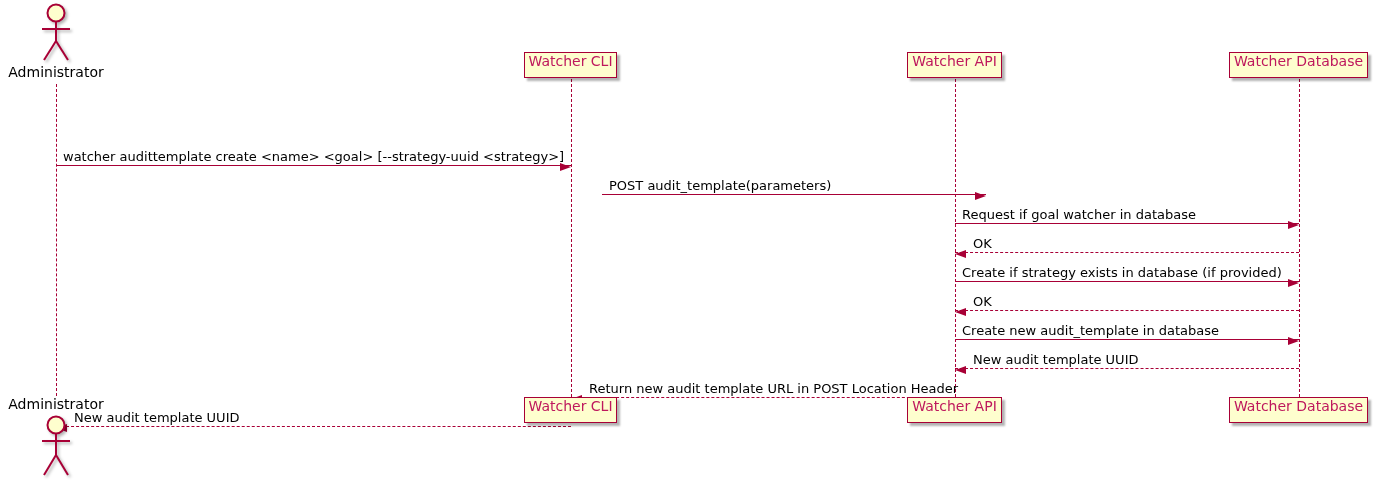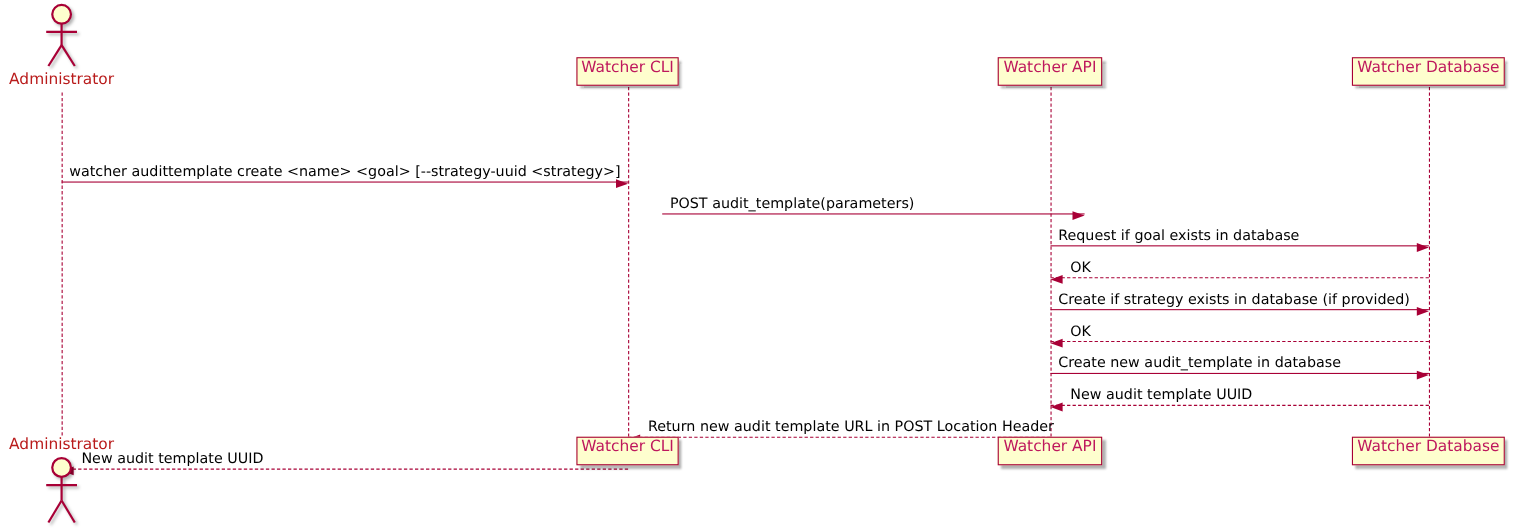--- a/index.html
+++ b/index.html
@@ -31,21 +31,21 @@
     justify-content: center;
     font-size: 14px;
     color: #be185d;
     white-space: nowrap;
   }
   .actor-label {
     position: absolute;
     width: 112px;
     text-align: center;
     font-size: 14px;
-    color: #b91c1c;
+    color: #000000;
     white-space: nowrap;
   }
   .actor-svg {
     position: absolute;
     filter: drop-shadow(2px 2px 1.5px rgba(0,0,0,0.30));
   }
   .message {
     position: absolute;
     height: 17px;
     margin-top: 48px;
@@ -119,21 +119,21 @@
     <div class="arrowhead right"></div>
   </div>
 
   <div class="message rightward" style="left:602px; top:130px; width:384px;">
     <div class="msg-label">POST audit_template(parameters)</div>
     <div class="msg-line solid"></div>
     <div class="arrowhead right"></div>
   </div>
 
   <div class="message rightward" style="left:955px; top:159px; width:344px;">
-    <div class="msg-label">Request if goal exists in database</div>
+    <div class="msg-label">Request if goal watcher in database</div>
     <div class="msg-line solid"></div>
     <div class="arrowhead right"></div>
   </div>
 
   <div class="message leftward" style="left:955px; top:188px; width:344px;">
     <div class="msg-label">OK</div>
     <div class="msg-line dashed"></div>
     <div class="arrowhead left"></div>
   </div>
 

